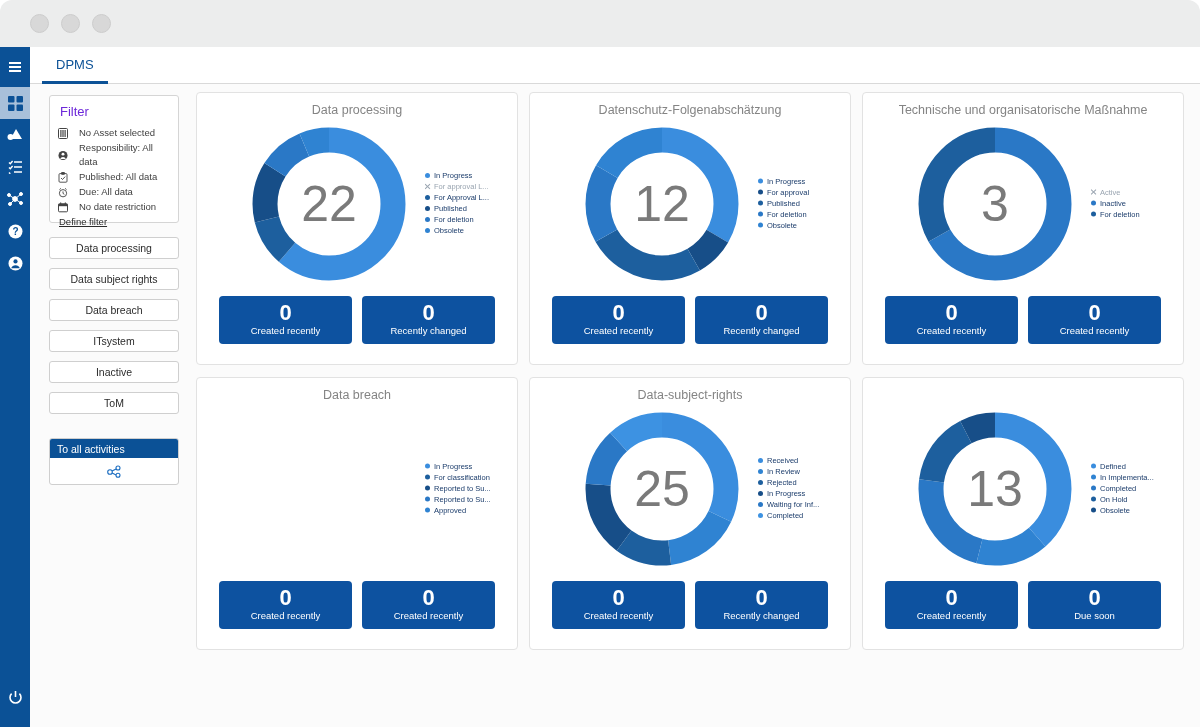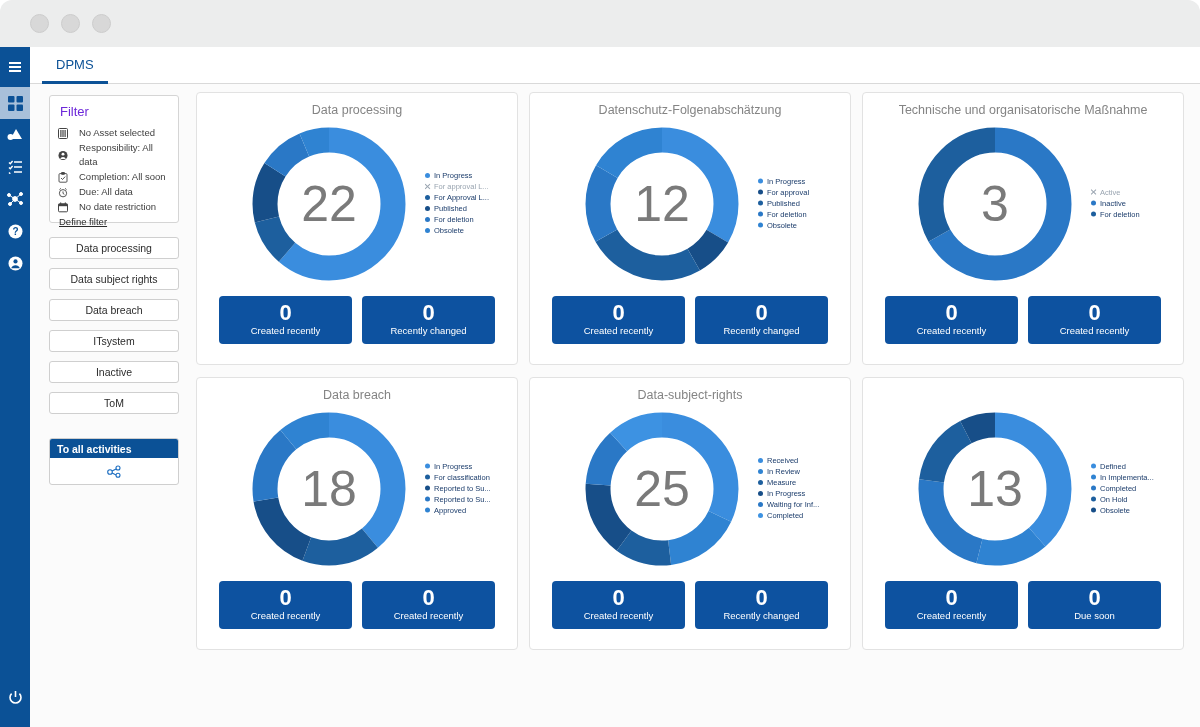--- a/index.html
+++ b/index.html
@@ -100,21 +100,21 @@
   .nav-btn.first { margin-top: 14px; }
 
   .activities {
     margin-top: 24px;
     border: 1px solid #cfcfcf; border-radius: 3px; overflow: hidden;
     background: #fff;
   }
   .activities-head {
     height: 19px; background: #0b5196; color: #ffffff;
     display: flex; align-items: center; padding-left: 7px;
-    font-size: 10.5px; font-weight: bold;
+    font-size: 10.5px; font-weight: normal;
   }
   .activities-body {
     height: 26px; display: flex; align-items: center; justify-content: center;
     color: #1a6cc0;
   }
 
   
   .grid {
     position: absolute; left: 166px; top: 8px;
     width: 990px;
@@ -301,21 +301,21 @@
         </div>
 
         <div class="filter-row">
           <span class="fi">
             <svg width="10" height="11" viewBox="0 0 10 11" fill="none" stroke="currentColor" stroke-width="0.9">
               <rect x="1" y="1.6" width="8" height="8.6" rx="1"></rect>
               <rect x="3.4" y="0.5" width="3.2" height="1.8" rx="0.5" fill="currentColor"></rect>
               <path d="M3 6l1.5 1.5L7.2 4.6"></path>
             </svg>
           </span>
-          <span>Completion: All soon</span>
+          <span>Published: All data</span>
         </div>
 
         <div class="filter-row">
           <span class="fi">
             <svg width="10" height="11" viewBox="0 0 11 11" fill="none" stroke="currentColor" stroke-width="1">
               <circle cx="5.5" cy="6.3" r="4"></circle>
               <path d="M5.5 4.3v2.2l1.5 1"></path>
               <path d="M1.6 2.3l1.6-1.4M9.4 2.3L7.8 0.9"></path>
             </svg>
           </span>
@@ -494,32 +494,20 @@
             </div>
             <div class="stat">
               <div class="stat-value">0</div>
               <div class="stat-label">Created recently</div>
             </div>
           </div>
         </div>
         <div class="card">
           <div class="card-title">Data breach</div>
           <div class="chart-area">
-            <div class="donut-wrap">
-              <div class="donut">
-                <svg width="162" height="162" viewBox="0 0 162 162">
-                  <circle cx="81" cy="81" r="64" fill="none" stroke="#3a8dde" stroke-width="25" stroke-dasharray="156.38150097869192 245.7423586808016" stroke-dashoffset="0" transform="rotate(-90 81 81)"></circle>
-                  <circle cx="81" cy="81" r="64" fill="none" stroke="#1d5f9e" stroke-width="25" stroke-dasharray="67.02064327658225 335.1032163829113" stroke-dashoffset="-156.38150097869192" transform="rotate(-90 81 81)"></circle>
-                  <circle cx="81" cy="81" r="64" fill="none" stroke="#174e88" stroke-width="25" stroke-dasharray="67.02064327658225 335.1032163829113" stroke-dashoffset="-223.40214425527415" transform="rotate(-90 81 81)"></circle>
-                  <circle cx="81" cy="81" r="64" fill="none" stroke="#2a78c6" stroke-width="25" stroke-dasharray="67.02064327658225 335.1032163829113" stroke-dashoffset="-290.4227875318564" transform="rotate(-90 81 81)"></circle>
-                  <circle cx="81" cy="81" r="64" fill="none" stroke="#2f83d2" stroke-width="25" stroke-dasharray="44.680428851054835 357.4434308084387" stroke-dashoffset="-357.4434308084386" transform="rotate(-90 81 81)"></circle>
-                </svg>
-                <div class="donut-value">18</div>
-              </div>
-            </div>
             <div class="legend">
               <div class="legend-item">
                 <span class="lg-dot" style="background: rgb(58, 141, 222);"></span>
                 <span>In Progress</span>
               </div>
               <div class="legend-item">
                 <span class="lg-dot" style="background: rgb(29, 95, 158);"></span>
                 <span>For classification</span>
               </div>
               <div class="legend-item">
@@ -567,21 +555,21 @@
               <div class="legend-item">
                 <span class="lg-dot" style="background: rgb(58, 141, 222);"></span>
                 <span>Received</span>
               </div>
               <div class="legend-item">
                 <span class="lg-dot" style="background: rgb(47, 131, 210);"></span>
                 <span>In Review</span>
               </div>
               <div class="legend-item">
                 <span class="lg-dot" style="background: rgb(29, 95, 158);"></span>
-                <span>Measure</span>
+                <span>Rejected</span>
               </div>
               <div class="legend-item">
                 <span class="lg-dot" style="background: rgb(23, 78, 136);"></span>
                 <span>In Progress</span>
               </div>
               <div class="legend-item">
                 <span class="lg-dot" style="background: rgb(42, 120, 198);"></span>
                 <span>Waiting for Inf...</span>
               </div>
               <div class="legend-item">

